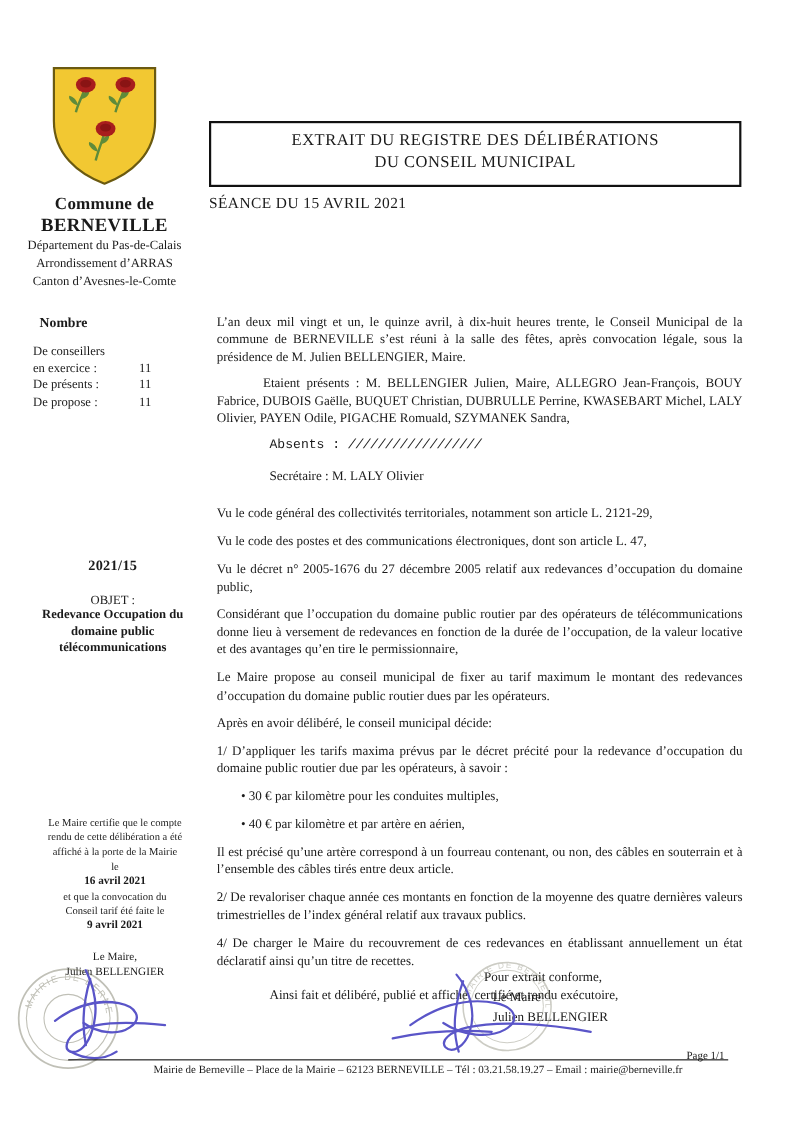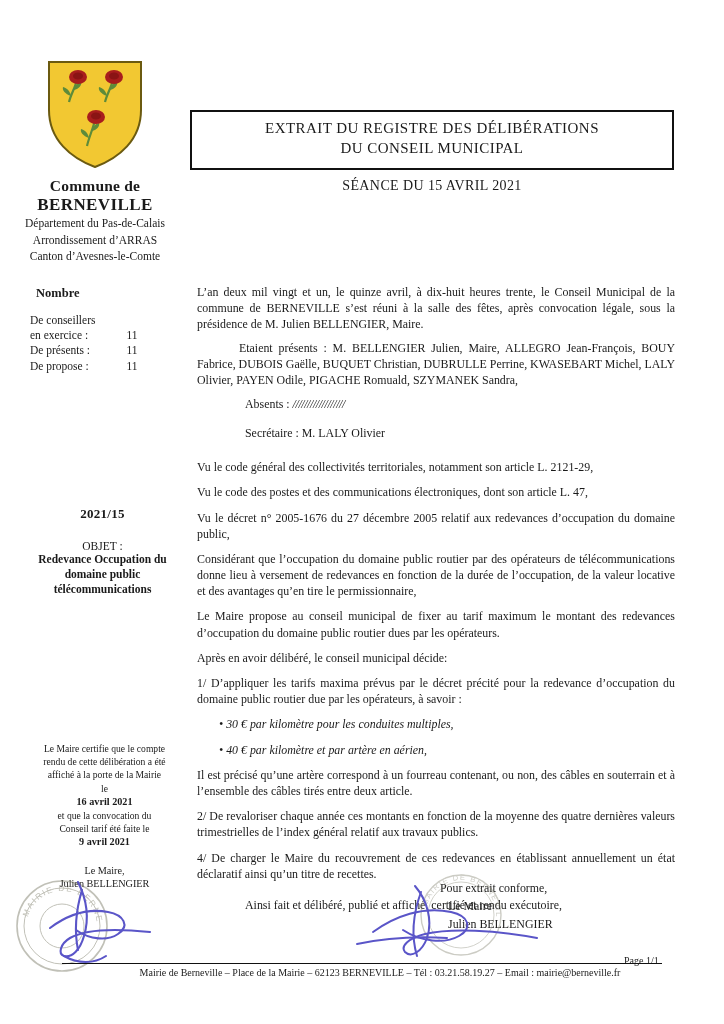--- a/index.html
+++ b/index.html
@@ -36,31 +36,31 @@
   .certif-block .b{font-weight:bold;font-size:10.2px;}
   .certif-sign{margin-top:14px;font-size:10.2px;line-height:1.35;}
 
   
   .header-box{
     position:absolute;left:190px;top:110px;width:484px;
     border:2px solid #111;box-sizing:border-box;
     padding:7px 4px 9px 4px;text-align:center;
   }
   .header-box div{font-size:15px;letter-spacing:.45px;line-height:1.32;}
-  .seance{position:absolute;left:190px;top:178px;width:484px;text-align:center;font-size:14px;letter-spacing:.4px;}
+  .seance{position:absolute;left:190px;top:178px;width:484px;text-align:left;font-size:14px;letter-spacing:.4px;}
 
   .body-col{position:absolute;left:197px;top:284px;width:478px;}
   p.par{
     margin:0 0 9px 0;font-size:11.9px;line-height:1.36;
     text-align:justify;text-justify:inter-word;
   }
   p.par.indent{text-indent:42px;}
   p.tight{margin-bottom:7px;}
-  p.bullet{margin:0 0 9px 22px;font-size:11.9px;line-height:1.36;text-align:left;font-style:italic;}
-  .absents{margin:0 0 14px 48px;font-size:11.9px;}
+  p.bullet{margin:0 0 9px 22px;font-size:11.9px;line-height:1.36;text-align:left;}
+  .absents{margin:0 0 14px 48px;font-size:11.9px;font-family:Liberation Mono, monospace;}
   .secretaire{margin:0 0 18px 48px;font-size:11.9px;}
   .slashes{font-style:italic;letter-spacing:-.4px;}
   .ainsi{margin:16px 0 0 48px;font-size:11.9px;}
 
   
   .pour-extrait{position:absolute;left:440px;top:880px;font-size:11.9px;line-height:1.5;}
   .pour-extrait .l2{margin-left:8px;}
   .pour-extrait .l3{margin-left:8px;}
 
   .seal-left{position:absolute;left:14px;top:878px;width:96px;height:96px;opacity:.42;}

